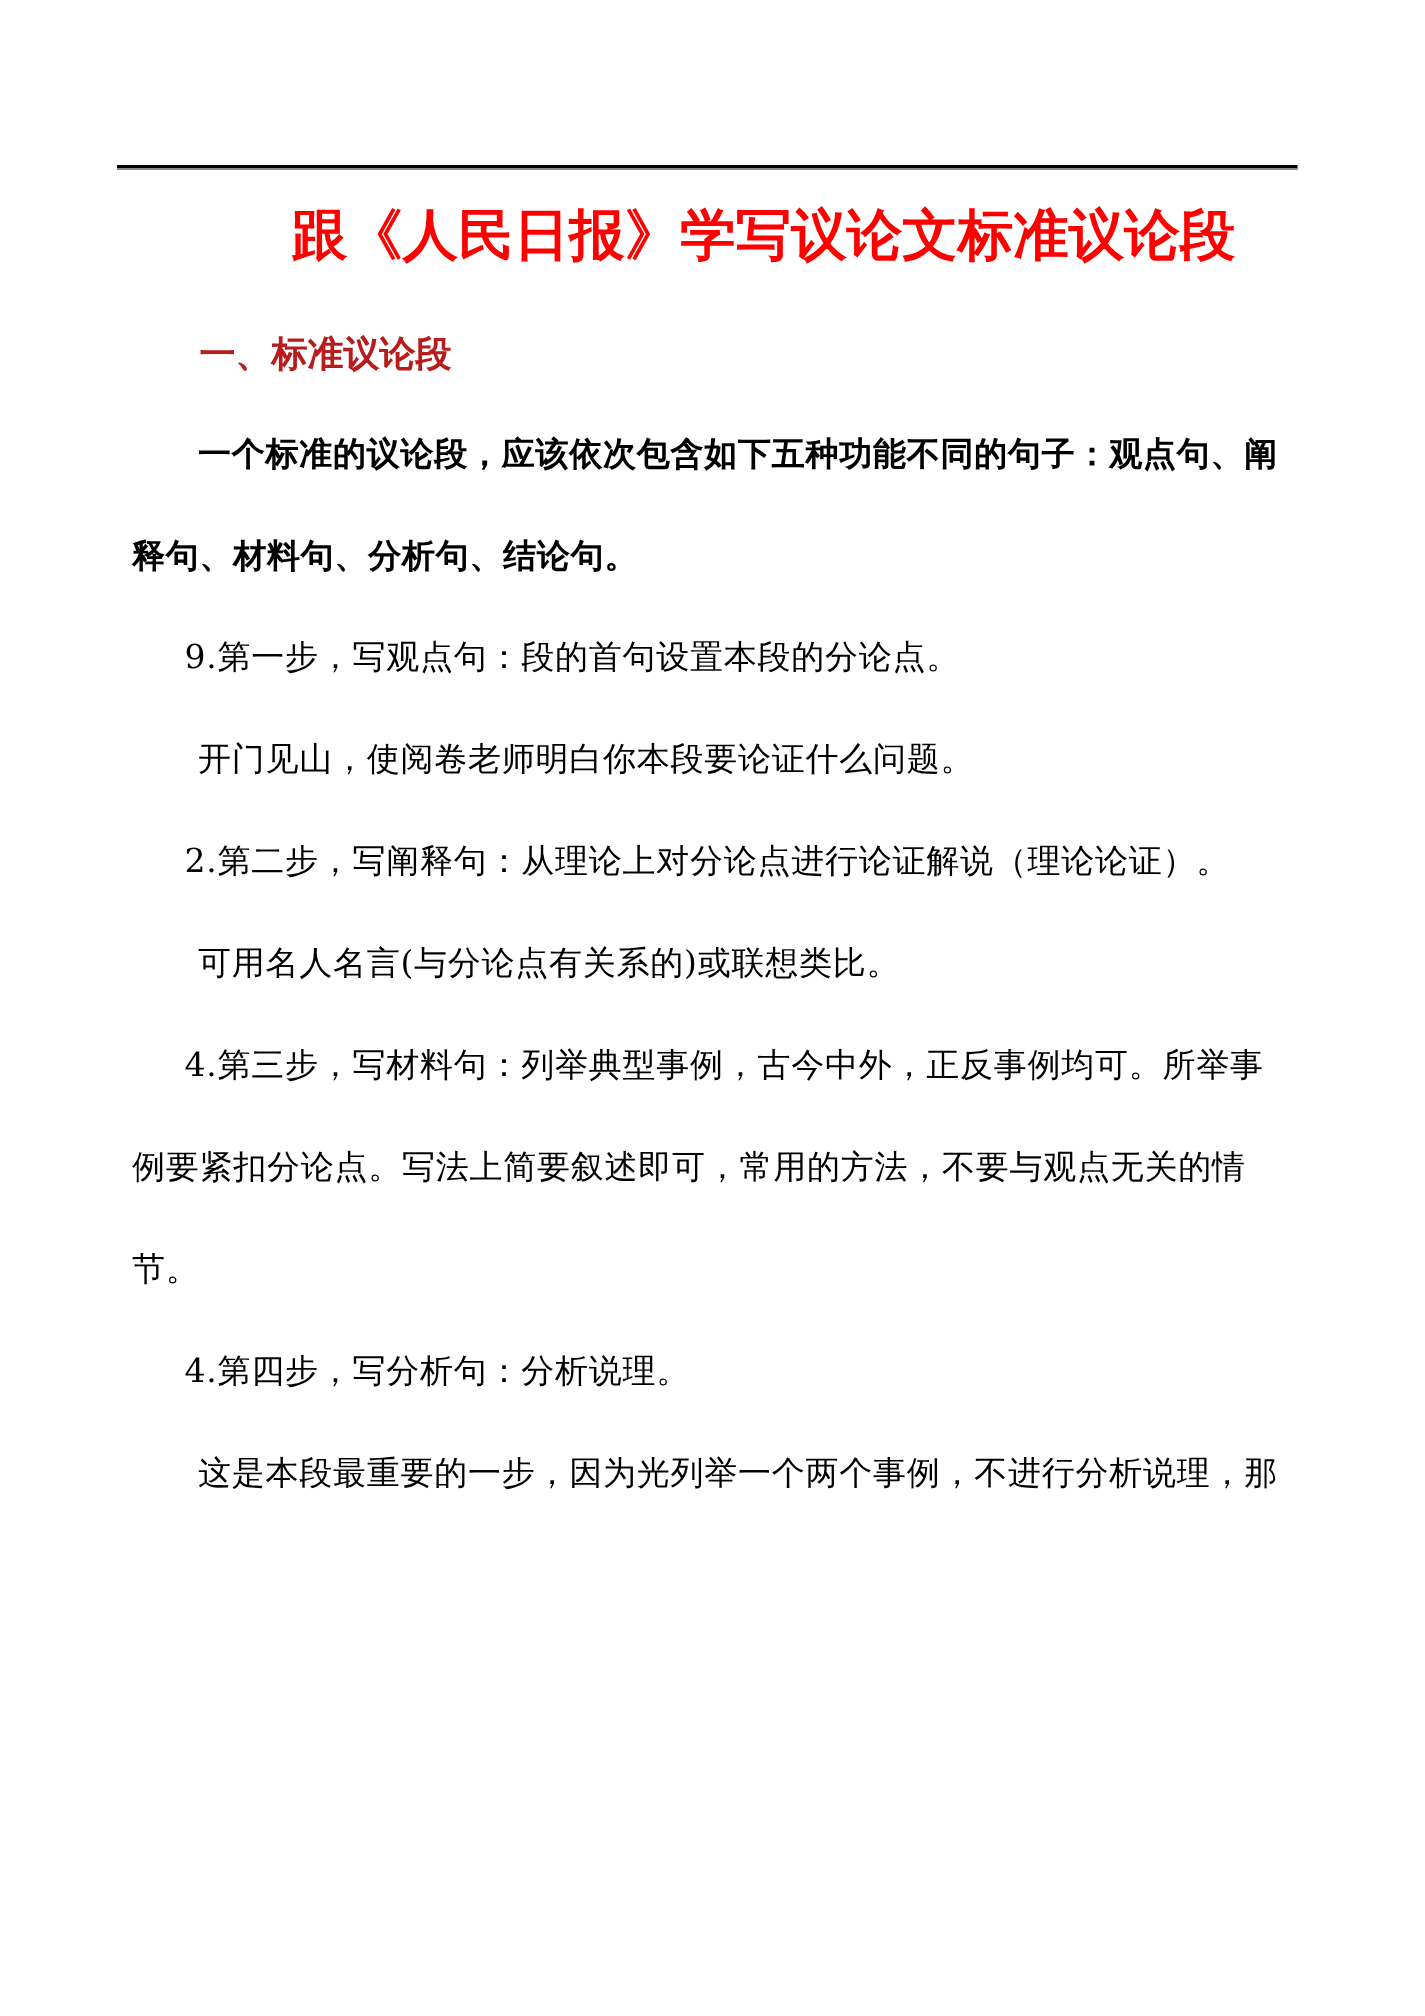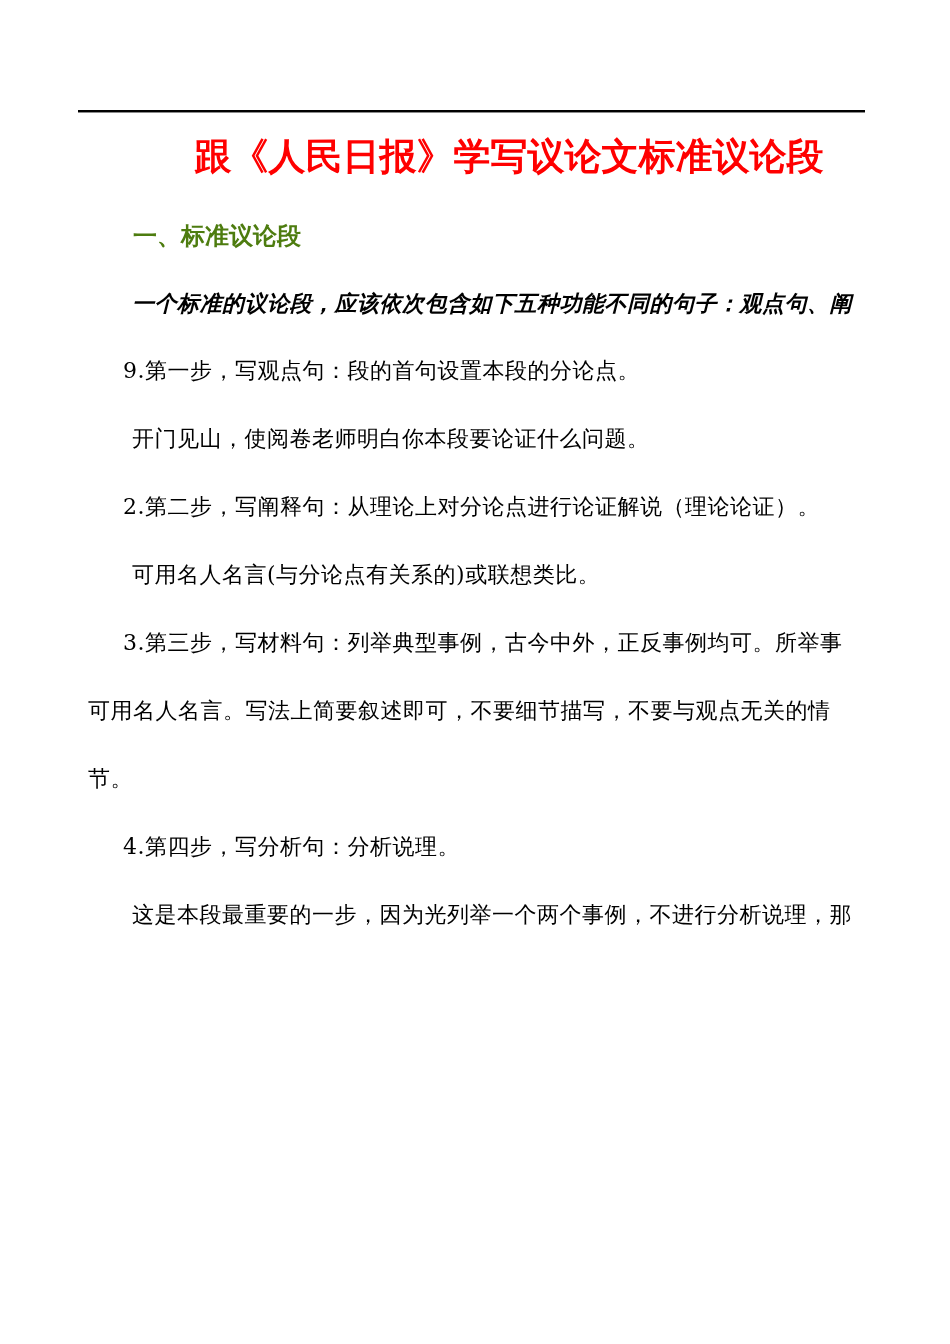--- a/index.html
+++ b/index.html
@@ -48,37 +48,38 @@
     left: 88px; top: 245px;
     width: 790px;
     font-size: 22px;
     line-height: 68px;
     letter-spacing: 0.5px;
   }
   .line {
     height: 68px;
     white-space: nowrap;
   }
-  .line.bold { font-weight: bold; font-style: italic; }
+  .line.bold { font-weight: bold; }
   .indent-first { padding-left: 44px; }
   .indent-num   { padding-left: 35px; }
   .indent-none  { padding-left: 0; }
 </style>
 </head>
 <body>
 
 <div class="page" style="background: rgb(255, 255, 255); margin-top: 24px;">
   <div class="top-rule" style="background: rgb(0, 0, 0);"></div>
   <h1 class="doc-title" style="color: rgb(255, 0, 0);">跟《人民日报》学写议论文标准议论段</h1>
-  <h2 class="section-heading" style="color: #4d7c0f;">一、标准议论段</h2>
+  <h2 class="section-heading" style="color: #b91c1c;">一、标准议论段</h2>
   <div class="body-text" id="body-text" style="color: rgb(0, 0, 0);">
       <div class="line indent-first bold">一个标准的议论段，应该依次包含如下五种功能不同的句子：观点句、阐</div>
+      <div class="line indent-none bold">释句、材料句、分析句、结论句。</div>
       <div class="line indent-num">9.第一步，写观点句：段的首句设置本段的分论点。</div>
       <div class="line indent-first">开门见山，使阅卷老师明白你本段要论证什么问题。</div>
       <div class="line indent-num">2.第二步，写阐释句：从理论上对分论点进行论证解说（理论论证）。</div>
       <div class="line indent-first">可用名人名言(与分论点有关系的)或联想类比。</div>
-      <div class="line indent-num">3.第三步，写材料句：列举典型事例，古今中外，正反事例均可。所举事</div>
-      <div class="line indent-none">可用名人名言。写法上简要叙述即可，不要细节描写，不要与观点无关的情</div>
+      <div class="line indent-num">4.第三步，写材料句：列举典型事例，古今中外，正反事例均可。所举事</div>
+      <div class="line indent-none">例要紧扣分论点。写法上简要叙述即可，常用的方法，不要与观点无关的情</div>
       <div class="line indent-none">节。</div>
       <div class="line indent-num">4.第四步，写分析句：分析说理。</div>
       <div class="line indent-first">这是本段最重要的一步，因为光列举一个两个事例，不进行分析说理，那</div>
     </div>
 </div>
 
 </body></html>

